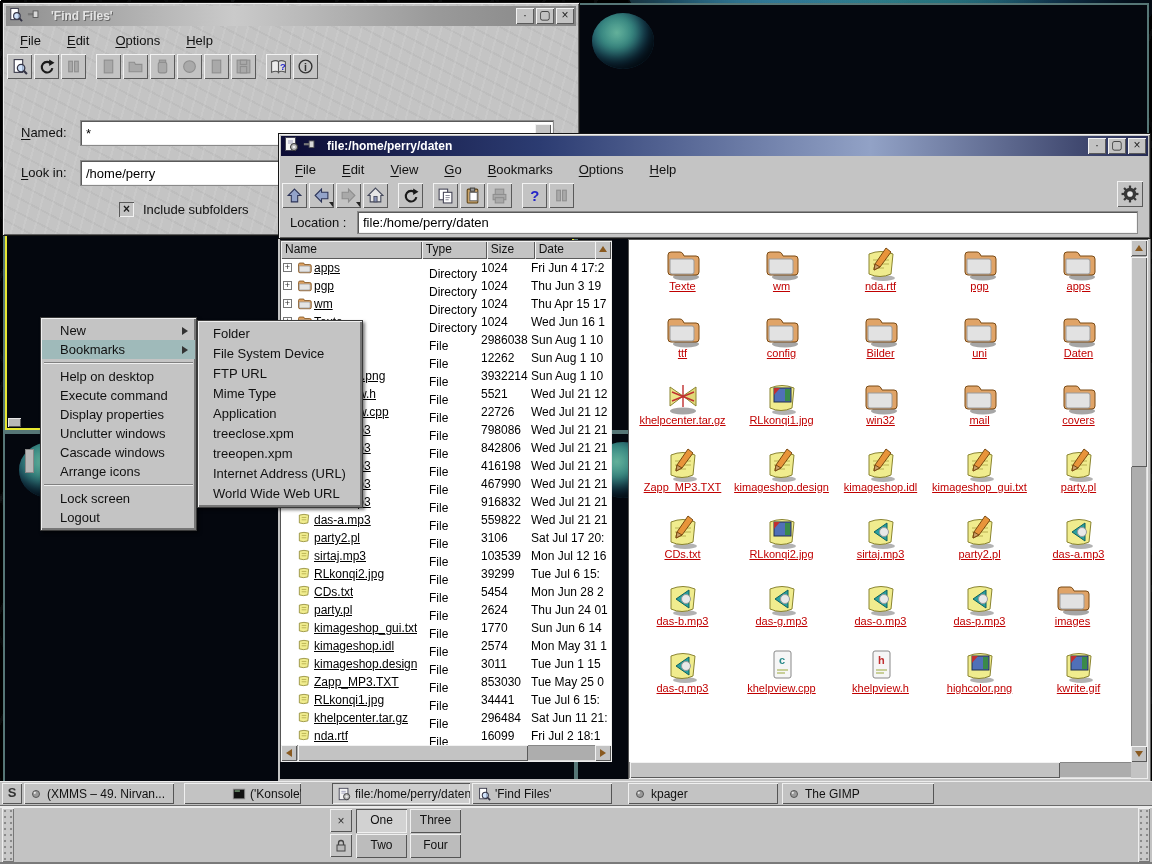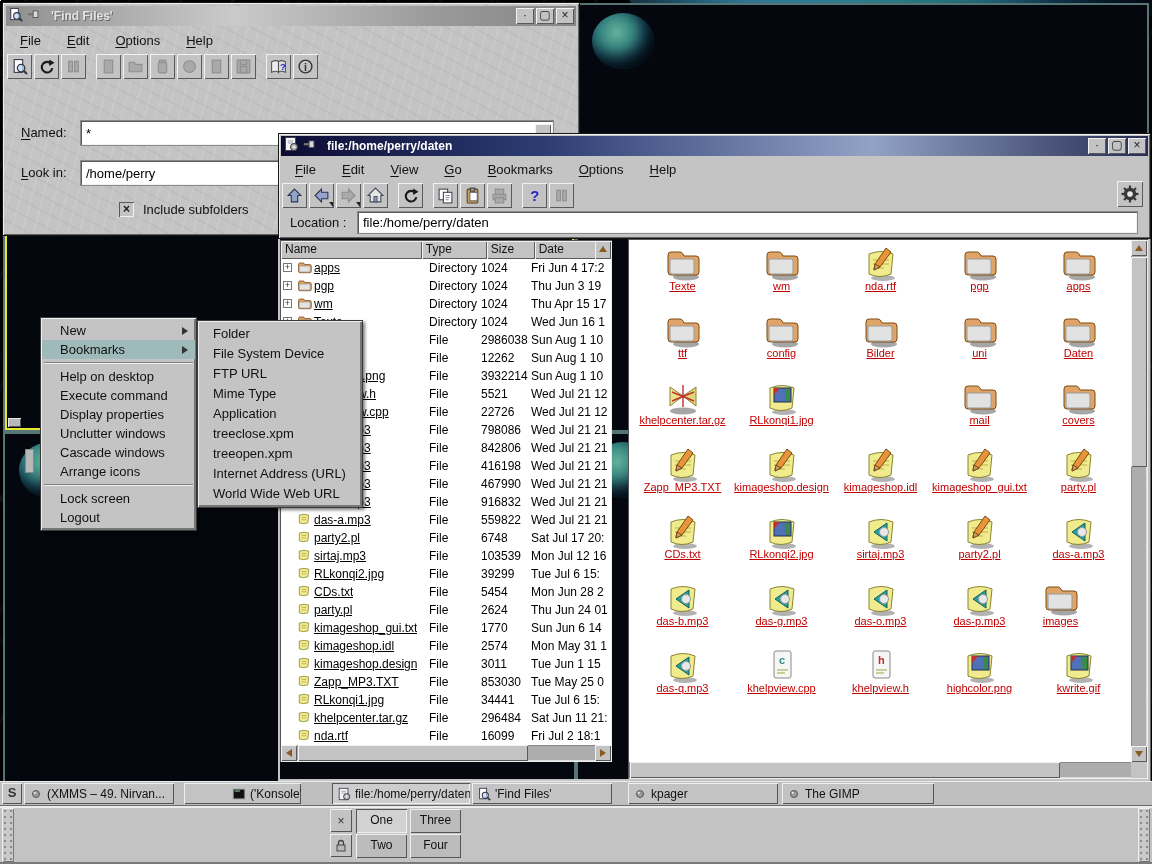--- a/index.html
+++ b/index.html
@@ -91,21 +91,21 @@
   #tree-head { position:absolute; left:1px; top:1px; right:1px; height:18px; display:flex; }
   .th { height:18px; font-size:12px; padding:1px 4px; color:#111; background:#c3c3c3;
         box-shadow: inset 1px 1px 0 #f2f2f2, inset -1px -1px 0 #5a5a5a; }
   #tree-up { position:absolute; right:1px; top:1px; width:16px; height:18px; }
   #tree-rows { position:absolute; left:1px; top:19px; right:1px; bottom:17px; overflow:hidden; }
   .trow { position:relative; height:18px; font-size:12px; white-space:nowrap; }
   .trow .texp { position:absolute; left:2px; top:4px; width:9px; height:9px; background:#fff; border:1px solid #777;
                 font-size:9px; line-height:7px; text-align:center; color:#333; }
   .trow .tic { position:absolute; left:16px; top:1px; }
   .trow .tname { position:absolute; left:33px; top:2px; text-decoration:underline; color:#000; max-width:112px; overflow:hidden; }
-  .trow .ttype { position:absolute; left:148px; top:2px;text-align:center; }
+  .trow .ttype { position:absolute; left:148px; top:8px;text-align:center; }
   .trow .tsize { position:absolute; left:200px; top:2px; }
   .trow .tdate { position:absolute; left:250px; top:2px; }
   .scrollbar { position:absolute; background:#adadad; box-shadow: inset 1px 1px 0 #888, inset -1px -1px 0 #ddd; }
   .sb-btn { position:absolute; width:16px; height:16px; background:#c3c3c3;
             box-shadow: inset 1px 1px 0 #f2f2f2, inset -1px -1px 0 #5a5a5a; }
   .sb-thumb { position:absolute; background:#c3c3c3; box-shadow: inset 1px 1px 0 #f2f2f2, inset -1px -1px 0 #5a5a5a; }
   .arr { position:absolute; width:0; height:0; }
   .arr.up    { left:4px; top:5px;  border-left:4px solid transparent; border-right:4px solid transparent; border-bottom:6px solid #8a5a20; }
   .arr.down  { left:4px; top:5px;  border-left:4px solid transparent; border-right:4px solid transparent; border-top:6px solid #8a5a20; }
   .arr.left  { left:5px; top:4px;  border-top:4px solid transparent; border-bottom:4px solid transparent; border-right:6px solid #8a5a20; }
@@ -555,21 +555,21 @@
           <span class="tsize">559822</span>
           <span class="tdate">Wed Jul 21 21</span>
         </div>
         <div class="trow">
           <span class="tic"><svg width="14" height="14" viewBox="0 0 18 16">
               <path d="M3 3 Q9 1 15 3 L14 13 Q8 15 3 13Z" fill="#f0ec8e" stroke="#8a8430" stroke-width="1"></path>
               <path d="M6 6 h6 M6 9 h6" fill="none" stroke="#b0a848" stroke-width="1"></path>
             </svg></span>
           <span class="tname">party2.pl</span>
           <span class="ttype">File</span>
-          <span class="tsize">6748</span>
+          <span class="tsize">3106</span>
           <span class="tdate">Sat Jul 17 20:</span>
         </div>
         <div class="trow">
           <span class="tic"><svg width="14" height="14" viewBox="0 0 18 16">
               <path d="M3 3 Q9 1 15 3 L14 13 Q8 15 3 13Z" fill="#f0ec8e" stroke="#8a8430" stroke-width="1"></path>
               <path d="M6 6 h6 M6 9 h6" fill="none" stroke="#b0a848" stroke-width="1"></path>
             </svg></span>
           <span class="tname">sirtaj.mp3</span>
           <span class="ttype">File</span>
           <span class="tsize">103539</span>
@@ -783,20 +783,28 @@
         <div class="icell" style="left: 105px; top: 138px;">
           <div class="iic"><svg width="40" height="40" viewBox="0 0 40 36">
               <ellipse cx="22" cy="32" rx="12" ry="3" fill="rgba(0,0,0,.3)"></ellipse>
               <path d="M8 8 Q20 3 32 8 L30 28 Q19 33 8 28 Z" fill="#f0ec8e" stroke="#8a8430" stroke-width="1"></path>
               <rect x="12" y="8" width="17" height="14" fill="#5070b8" stroke="#20304a"></rect>
               <polygon points="12,8 18,8 12,15" fill="#c03030"></polygon>
               <rect x="23" y="9" width="5" height="12" fill="#3a8a4a"></rect>
             </svg></div>
           <div class="ilabel">RLkonqi1.jpg</div>
         </div>
+        <div class="icell" style="left: 204px; top: 138px;">
+          <div class="iic"><svg width="40" height="40" viewBox="0 0 40 36">
+              <ellipse cx="23" cy="31" rx="13" ry="3.5" fill="rgba(0,0,0,.35)"></ellipse>
+              <path d="M5 9 q0-3 3-3 h9 q2 0 3 2 l1 2 h12 q3 0 3 3 v13 q0 3-3 3 H8 q-3 0-3-3z" fill="#e0a468" stroke="#7a4a14" stroke-width="1"></path>
+              <path d="M7 13 h22 q2 0 2 2 v11 q0 2-2 2 H9 q-2 0-2-2z" fill="#e2e2e2" stroke="#9a9a9a" stroke-width="1"></path>
+            </svg></div>
+          <div class="ilabel">win32</div>
+        </div>
         <div class="icell" style="left: 303px; top: 138px;">
           <div class="iic"><svg width="40" height="40" viewBox="0 0 40 36">
               <ellipse cx="23" cy="31" rx="13" ry="3.5" fill="rgba(0,0,0,.35)"></ellipse>
               <path d="M5 9 q0-3 3-3 h9 q2 0 3 2 l1 2 h12 q3 0 3 3 v13 q0 3-3 3 H8 q-3 0-3-3z" fill="#e0a468" stroke="#7a4a14" stroke-width="1"></path>
               <path d="M7 13 h22 q2 0 2 2 v11 q0 2-2 2 H9 q-2 0-2-2z" fill="#e2e2e2" stroke="#9a9a9a" stroke-width="1"></path>
             </svg></div>
           <div class="ilabel">mail</div>
         </div>
         <div class="icell" style="left: 402px; top: 138px;">
           <div class="iic"><svg width="40" height="40" viewBox="0 0 40 36">
@@ -933,21 +941,21 @@
         </div>
         <div class="icell" style="left: 303px; top: 339px;">
           <div class="iic"><svg width="40" height="40" viewBox="0 0 40 36">
               <ellipse cx="22" cy="32" rx="12" ry="3" fill="rgba(0,0,0,.3)"></ellipse>
               <path d="M8 8 Q20 3 32 8 L30 28 Q19 33 8 28 Z" fill="#f0ec8e" stroke="#8a8430" stroke-width="1"></path>
               <polygon points="13,18 26,9 26,27" fill="#2aa0a0" stroke="#0e6060"></polygon>
               <circle cx="23" cy="18" r="4.5" fill="#e8e8e8" stroke="#999"></circle>
             </svg></div>
           <div class="ilabel">das-p.mp3</div>
         </div>
-        <div class="icell" style="left: 384px; top: 339px;">
+        <div class="icell" style="left: 396px; top: 339px;">
           <div class="iic"><svg width="40" height="40" viewBox="0 0 40 36">
               <ellipse cx="23" cy="31" rx="13" ry="3.5" fill="rgba(0,0,0,.35)"></ellipse>
               <path d="M5 9 q0-3 3-3 h9 q2 0 3 2 l1 2 h12 q3 0 3 3 v13 q0 3-3 3 H8 q-3 0-3-3z" fill="#e0a468" stroke="#7a4a14" stroke-width="1"></path>
               <path d="M7 13 h22 q2 0 2 2 v11 q0 2-2 2 H9 q-2 0-2-2z" fill="#e2e2e2" stroke="#9a9a9a" stroke-width="1"></path>
             </svg></div>
           <div class="ilabel">images</div>
         </div>
         <div class="icell" style="left: 6px; top: 406px;">
           <div class="iic"><svg width="40" height="40" viewBox="0 0 40 36">
               <ellipse cx="22" cy="32" rx="12" ry="3" fill="rgba(0,0,0,.3)"></ellipse>

